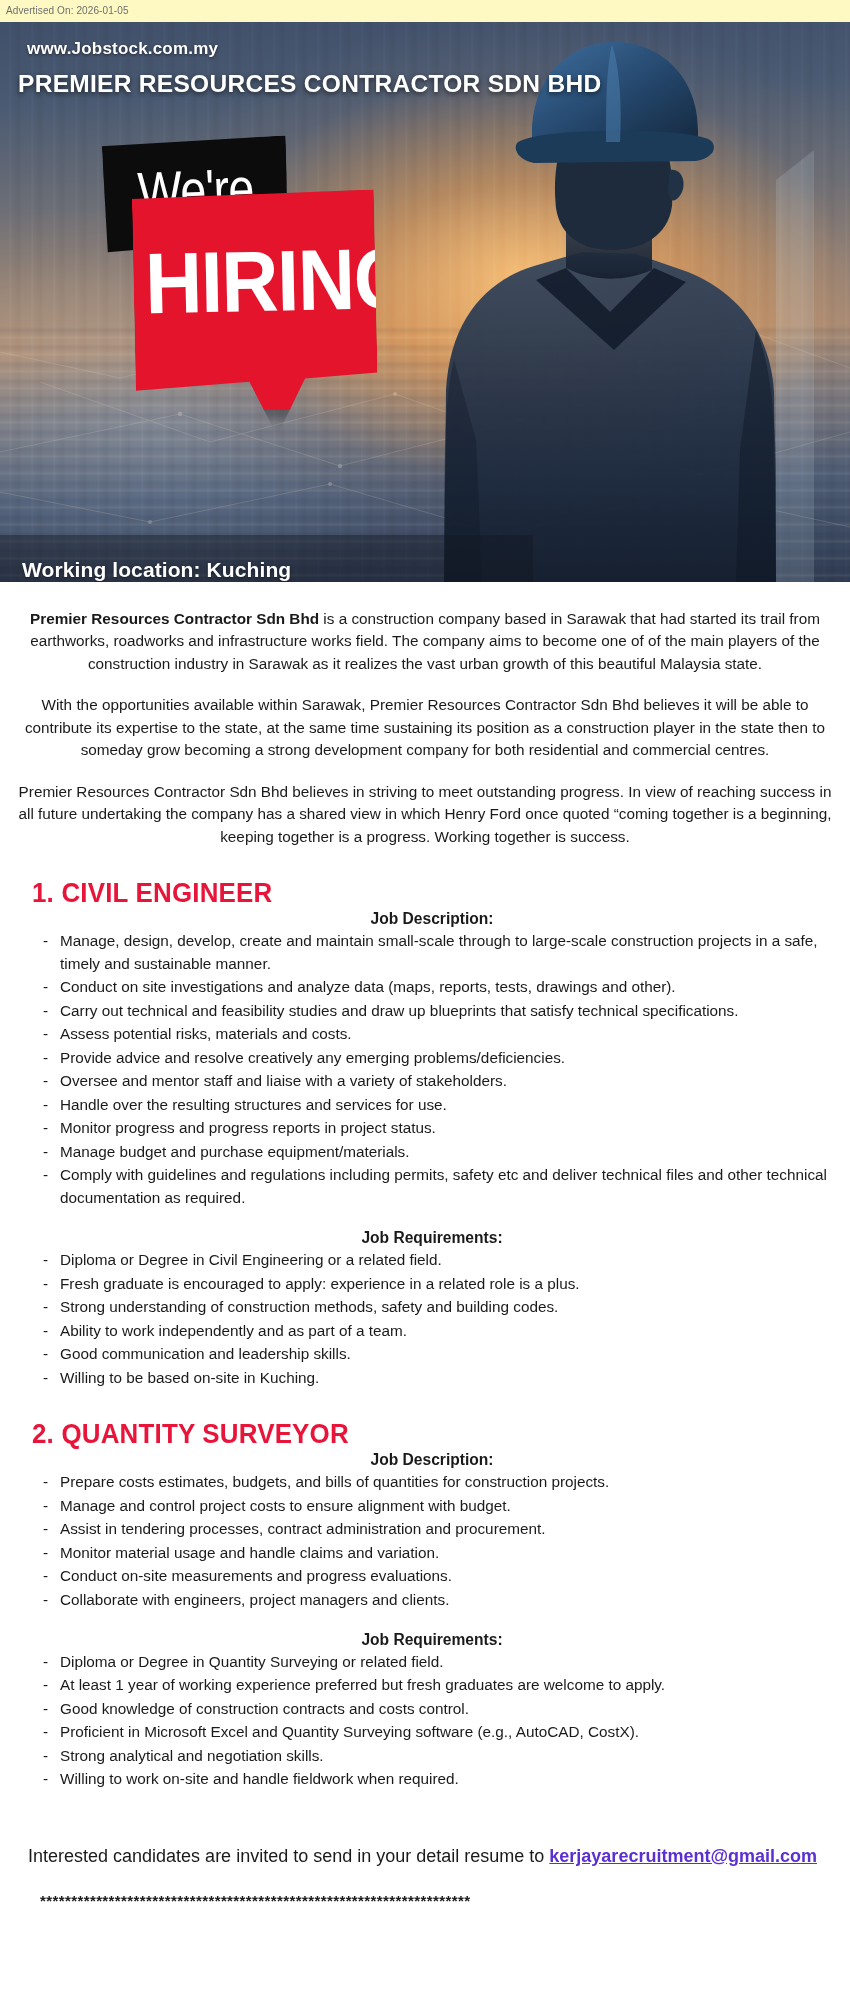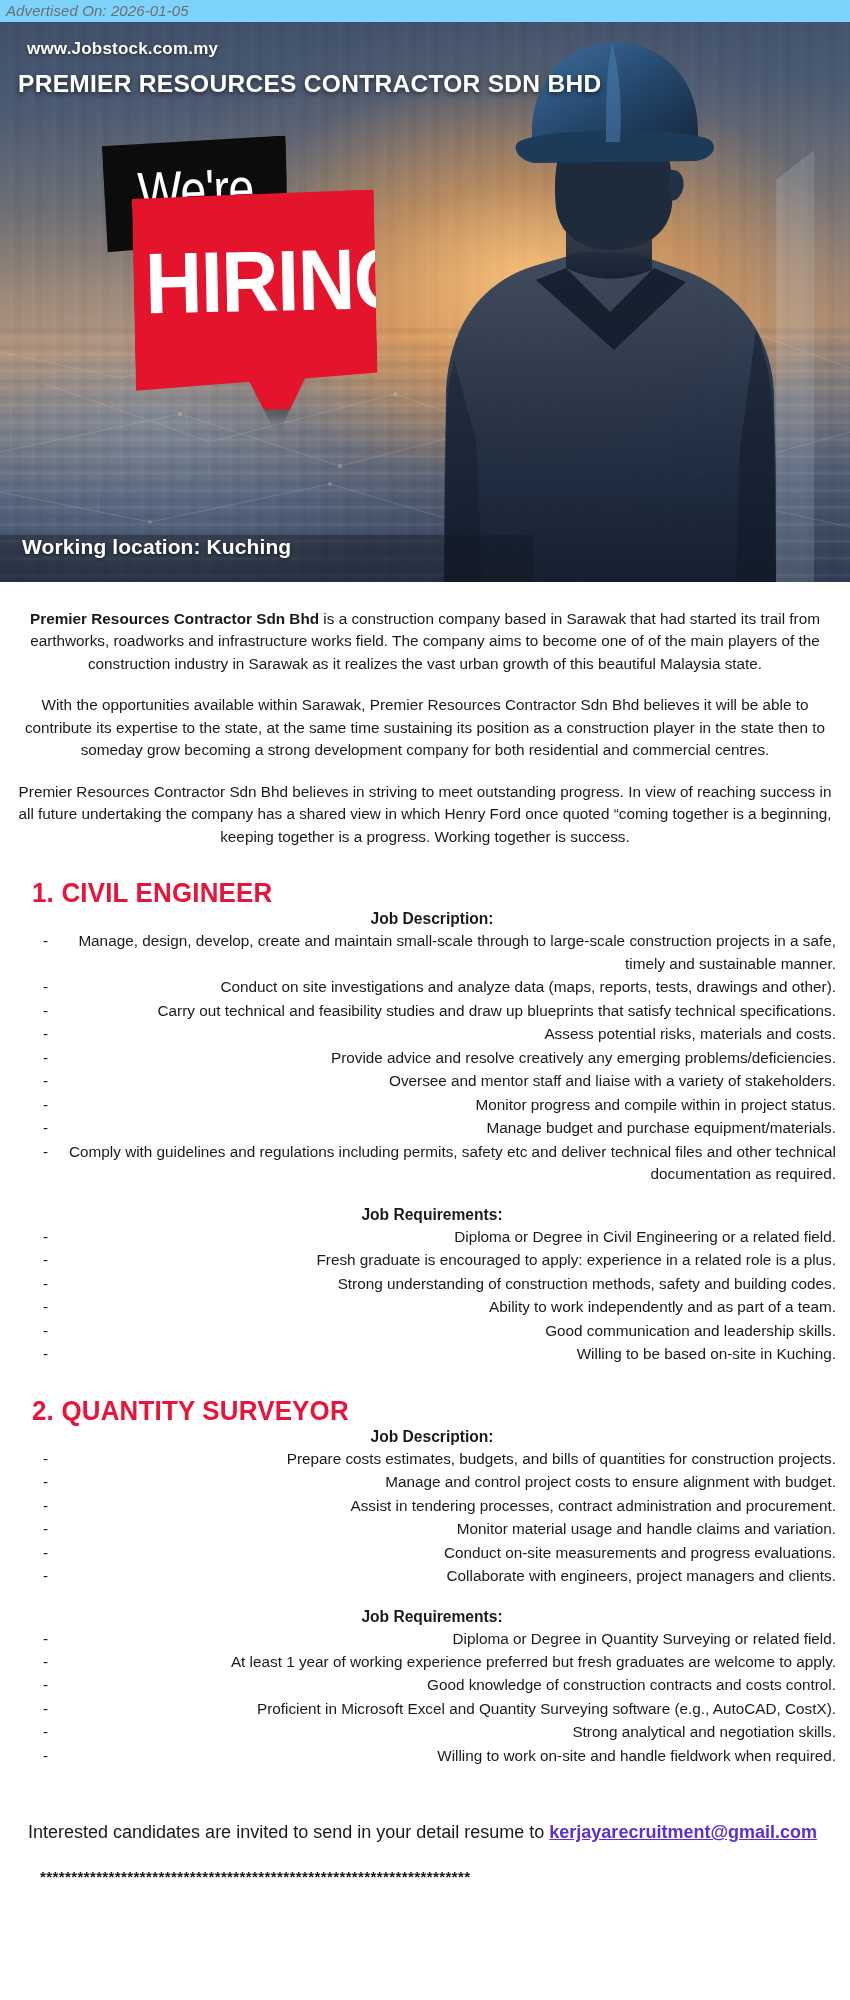--- a/index.html
+++ b/index.html
@@ -9,27 +9,26 @@
   }
   body {
     width: 850px;
     font-family: "Liberation Sans", sans-serif;
     color: #1a1a1a;
   }
 
   
   .ad-bar {
     height: 22px;
-    background: #7dd3fc;
+    background: #fef9c3;
     color: #6e6e6e;
-    font-size: 15px;
+    font-size: 10px;
     line-height: 22px;
     padding-left: 6px;
     letter-spacing: .1px;
-    font-style: italic;
   }
 
   
   .hero {
     position: relative;
     width: 850px;
     height: 560px;
     overflow: hidden;
     background: #1d4ed8;
   }
@@ -140,21 +139,21 @@
     transform: scaleX(.92);
     text-indent: 2px;
   }
 
   
   .location-strip {
     position: absolute;
     left: 0; top: 513px;
     width: 533px; height: 47px;
     background: rgba(18,24,34,.42);
-    display: flex; align-items: flex-start;
+    display: flex; align-items: flex-end;
   }
   .location-strip span {
     color: #ffffff;
     font-size: 21px;
     font-weight: 600;
     padding-left: 22px;
     letter-spacing: .1px;
     text-shadow: 0 1px 3px rgba(0,0,0,.5);
   }
 
@@ -181,21 +180,21 @@
     margin: 0 0 1px 18px;
   }
   .sec-head {
     font-size: 15.6px;
     font-weight: 700;
     margin: 0 0 2px 14px;
     text-align: center;
   }
   .sec-head.req { margin-top: 20px; }
 
-  ul.bullets { list-style: none; margin: 0; padding: 0; text-align: right; }
+  ul.bullets { list-style: none; margin: 0; padding: 0; }
   ul.bullets li {
     position: relative;
     font-size: 15.3px;
     line-height: 1.47;
     padding-left: 46px;
     margin-bottom: 1px;
   }
   ul.bullets li::before {
     content: "-";
     position: absolute;
@@ -324,21 +323,22 @@
     <div class="job-title">1. CIVIL ENGINEER</div>
 
     <div class="sec-head">Job Description:</div>
     <ul class="bullets">
       <li>Manage, design, develop, create and maintain small-scale through to large-scale construction projects in a safe, timely and sustainable manner.</li>
       <li>Conduct on site investigations and analyze data (maps, reports, tests, drawings and other).</li>
       <li>Carry out technical and feasibility studies and draw up blueprints that satisfy technical specifications.</li>
       <li>Assess potential risks, materials and costs.</li>
       <li>Provide advice and resolve creatively any emerging problems/deficiencies.</li>
       <li>Oversee and mentor staff and liaise with a variety of stakeholders.</li>
-      <li>Monitor progress and compile within in project status.</li>
+      <li>Handle over the resulting structures and services for use.</li>
+      <li>Monitor progress and progress reports in project status.</li>
       <li>Manage budget and purchase equipment/materials.</li>
       <li>Comply with guidelines and regulations including permits, safety etc and deliver technical files and other technical documentation as required.</li>
     </ul>
 
     <div class="sec-head req">Job Requirements:</div>
     <ul class="bullets">
       <li>Diploma or Degree in Civil Engineering or a related field.</li>
       <li>Fresh graduate is encouraged to apply: experience in a related role is a plus.</li>
       <li>Strong understanding of construction methods, safety and building codes.</li>
       <li>Ability to work independently and as part of a team.</li>

